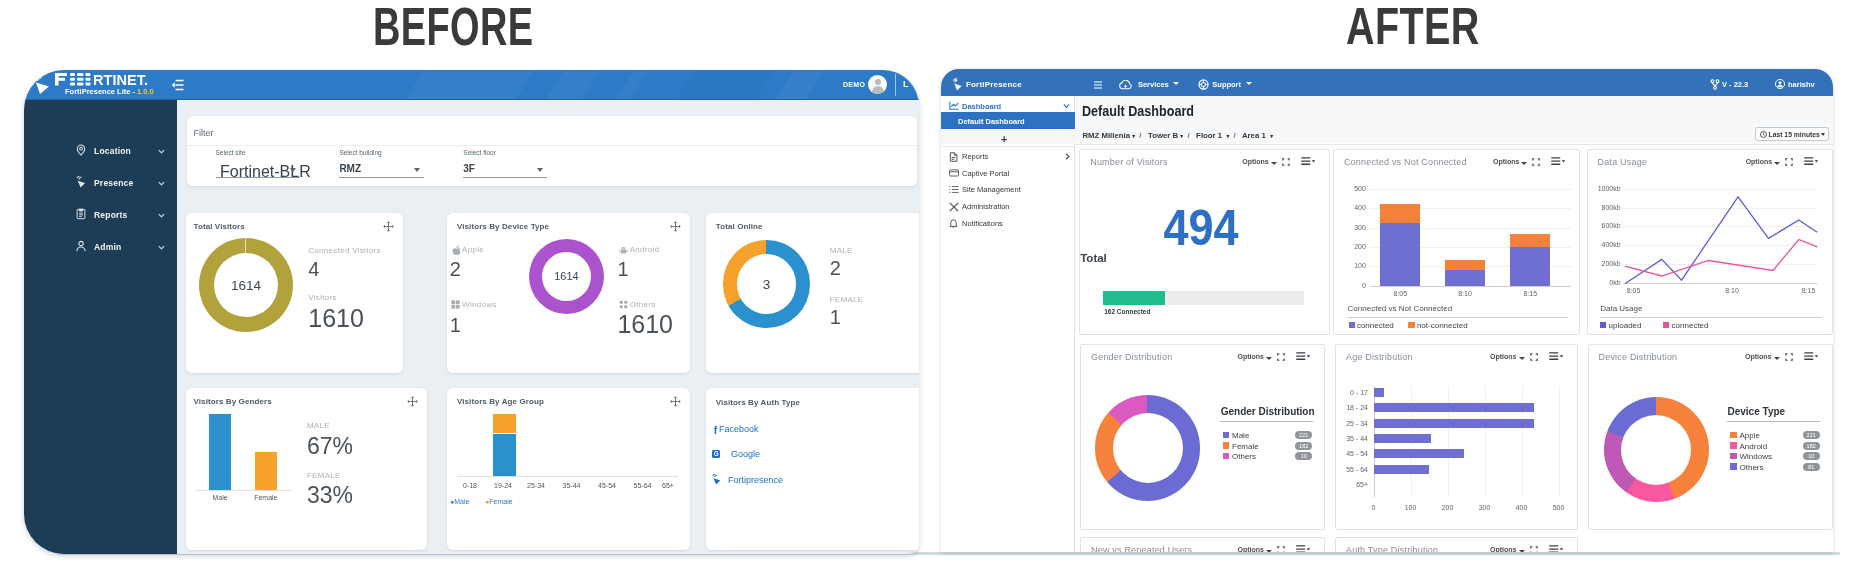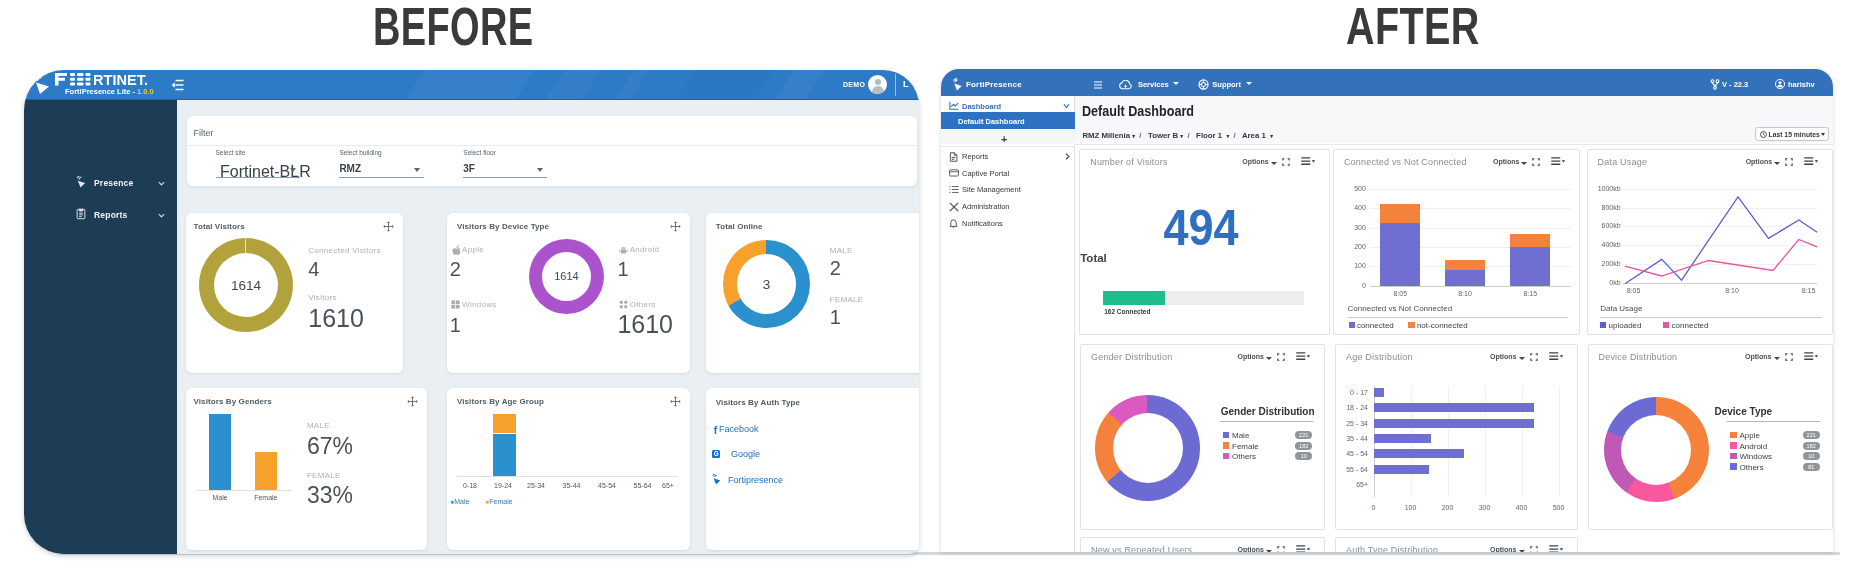--- a/index.html
+++ b/index.html
@@ -84,20 +84,32 @@
     </div>
     <div class="abs" style="left:871px; top:4px; width:1px; height:22px; background:rgba(255,255,255,.55);"></div>
     <div class="abs" style="left:879px; top:9px; font-size:9px; font-weight:bold; color:#fff;">L</div>
 
     <svg class="abs" style="left:8px; top:5px;" width="20" height="20" viewBox="0 0 20 20">
       <path d="M8 19 L4 7.5 L17 11.5 Z" fill="#fff"></path>
       <path d="M5.2 5.6 A7 7 0 0 1 9.8 2 M3.2 3.2 A10 10 0 0 1 8.6 -0.6" stroke="#fff" stroke-width="1.5" fill="none"></path>
     </svg>
   </div>
   <div id="bside">
+    <div class="bitem" style="top:35px;">
+      <svg class="ic" viewBox="0 0 14 14">
+          <g stroke="#dfe6ea" stroke-width="1.2" fill="none">
+            <path d="M7 1.2 a4.3 4.3 0 0 1 4.3 4.3 c0 3.2-4.3 7.3-4.3 7.3 s-4.3-4.1-4.3-7.3 A4.3 4.3 0 0 1 7 1.2 Z"></path>
+            <circle cx="7" cy="5.5" r="1.6"></circle>
+          </g>
+        </svg>
+      <span class="txt">Location</span>
+      <svg class="chev" viewBox="0 0 8 8">
+          <path d="M1 2.5 L4 5.5 L7 2.5" stroke="#cfd8de" stroke-width="1.4" fill="none"></path>
+        </svg>
+    </div>
     <div class="bitem" style="top:67px;">
       <svg class="ic" viewBox="0 0 14 14">
           <g fill="#dfe6ea">
             <path d="M6.5 13.5 L3.2 5.5 L11.8 8.3 Z"></path>
             <path d="M4.2 4 A5 5 0 0 1 7.5 1.2 M2.4 2.2 A7.5 7.5 0 0 1 6.5 -0.8" stroke="#dfe6ea" stroke-width="1.2" fill="none"></path>
           </g>
         </svg>
       <span class="txt">Presence</span>
       <svg class="chev" viewBox="0 0 8 8">
           <path d="M1 2.5 L4 5.5 L7 2.5" stroke="#cfd8de" stroke-width="1.4" fill="none"></path>
@@ -105,20 +117,32 @@
     </div>
     <div class="bitem" style="top:99px;">
       <svg class="ic" viewBox="0 0 14 14">
           <g stroke="#dfe6ea" stroke-width="1.1" fill="none">
             <rect x="2.5" y="1.5" width="9" height="11" rx="1"></rect>
             <path d="M5 1.5 h4 v2 h-4 z" fill="#dfe6ea"></path>
             <path d="M4.8 6 h4.4 M4.8 8 h4.4 M4.8 10 h3"></path>
           </g>
         </svg>
       <span class="txt">Reports</span>
+      <svg class="chev" viewBox="0 0 8 8">
+          <path d="M1 2.5 L4 5.5 L7 2.5" stroke="#cfd8de" stroke-width="1.4" fill="none"></path>
+        </svg>
+    </div>
+    <div class="bitem" style="top:131px;">
+      <svg class="ic" viewBox="0 0 14 14">
+          <g stroke="#dfe6ea" stroke-width="1.2" fill="none">
+            <circle cx="7" cy="4.2" r="2.6"></circle>
+            <path d="M2.2 13 a4.8 4.8 0 0 1 9.6 0"></path>
+          </g>
+        </svg>
+      <span class="txt">Admin</span>
       <svg class="chev" viewBox="0 0 8 8">
           <path d="M1 2.5 L4 5.5 L7 2.5" stroke="#cfd8de" stroke-width="1.4" fill="none"></path>
         </svg>
     </div>
   </div>
   <div id="bmain">
 
     <div class="bcard" style="left:163px; top:46px; width:730px; height:70px;">
       <div class="abs" style="left:6.5px; top:11.5px; font-size:9px; color:#5b6b76;">Filter</div>
       <div class="abs" style="left:0; top:28.8px; width:730px; height:1px; background:#ececec;"></div>
@@ -556,21 +580,21 @@
       <svg class="fsic" style="right:39px;" viewBox="0 0 10 10">
           <path d="M1 3 V1 H3 M7 1 H9 V3 M9 7 V9 H7 M3 9 H1 V7" stroke="#3c4247" stroke-width="1.4" fill="none"></path>
         </svg>
       <svg class="lsic" style="right:14px;" viewBox="0 0 15 10">
           <path d="M0 1 H10 M0 4.5 H10 M0 8 H10" stroke="#3c4247" stroke-width="1.5" fill="none"></path>
           <path d="M11.5 3.5 h4 l-2 2.6 z" fill="#3c4247"></path>
         </svg>
       <div class="donut" style="left:15px; top:52px; width:105.4px; height:105.4px; background:conic-gradient(#f5813b 0 160deg, #f8589e 160deg 215deg, #bf59b5 215deg 290deg, #6b6bd3 290deg 360deg);">
         <i style="inset:17.6px;"></i>
       </div>
-      <div class="abs" style="left:126px; top:60.5px; font-size:10px; font-weight:bold; color:#2e3338;">Device Type</div>
+      <div class="abs" style="left:139px; top:60.5px; font-size:10px; font-weight:bold; color:#2e3338;">Device Type</div>
       <div class="abs" style="left:138.9px; top:76px; width:93px; height:1px; background:#b9b9b9;"></div>
       <div class="lsq" style="left:141.5px; top:86.5px; background:#f5813b;"></div>
         <div class="leg2" style="left:151px; top:86px;">Apple</div>
         <div class="pill" style="left:214.2px; top:85.9px;">221</div>
       <div class="lsq" style="left:141.5px; top:97.1px; background:#f8589e;"></div>
         <div class="leg2" style="left:151px; top:96.6px;">Android</div>
         <div class="pill" style="left:214.2px; top:96.5px;">182</div>
       <div class="lsq" style="left:141.5px; top:107.6px; background:#bf59b5;"></div>
         <div class="leg2" style="left:151px; top:107.1px;">Windows</div>
         <div class="pill" style="left:214.2px; top:107px;">10</div>

